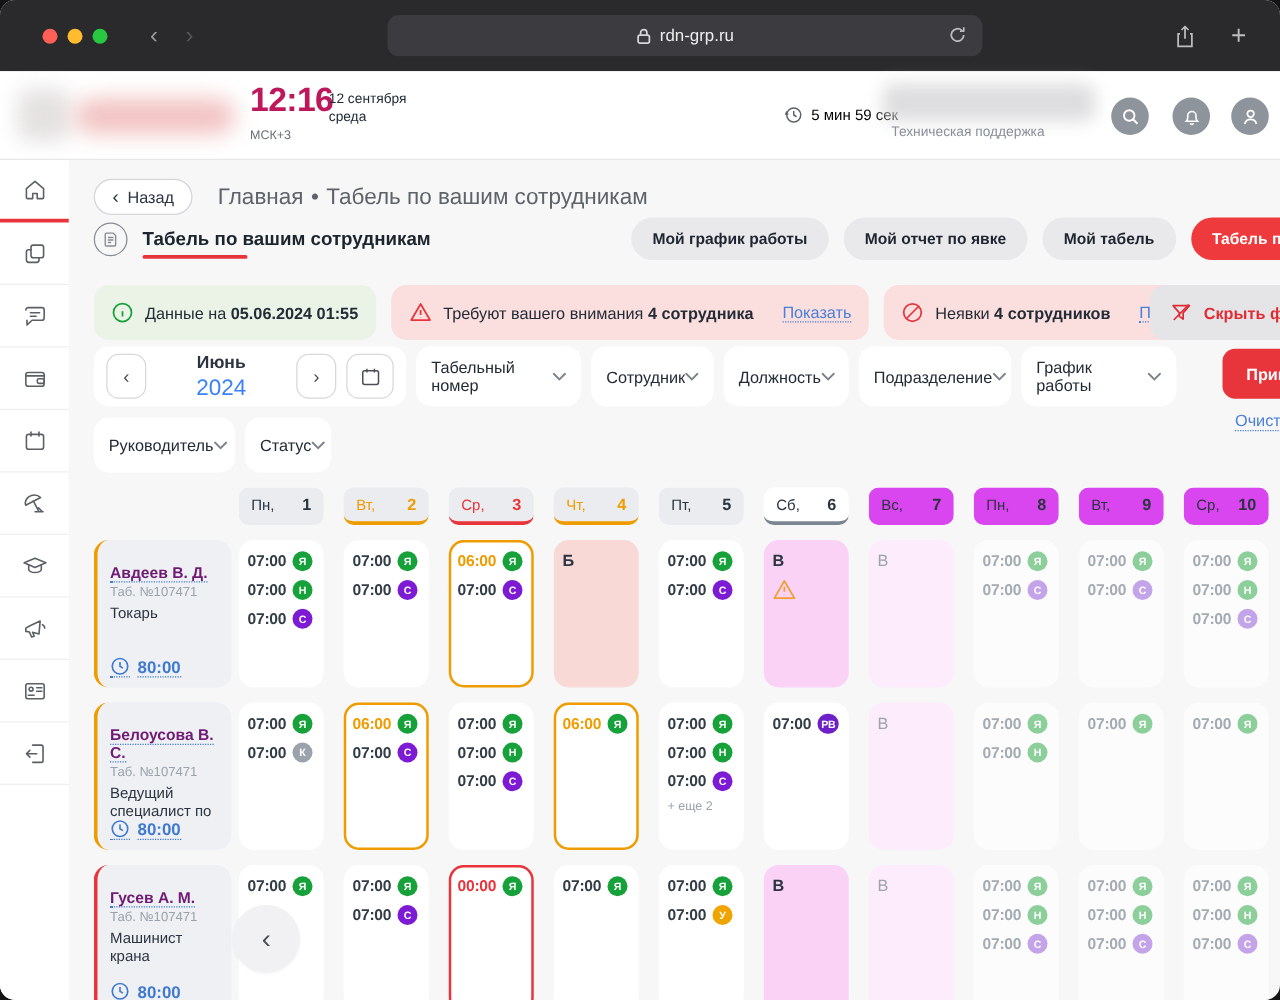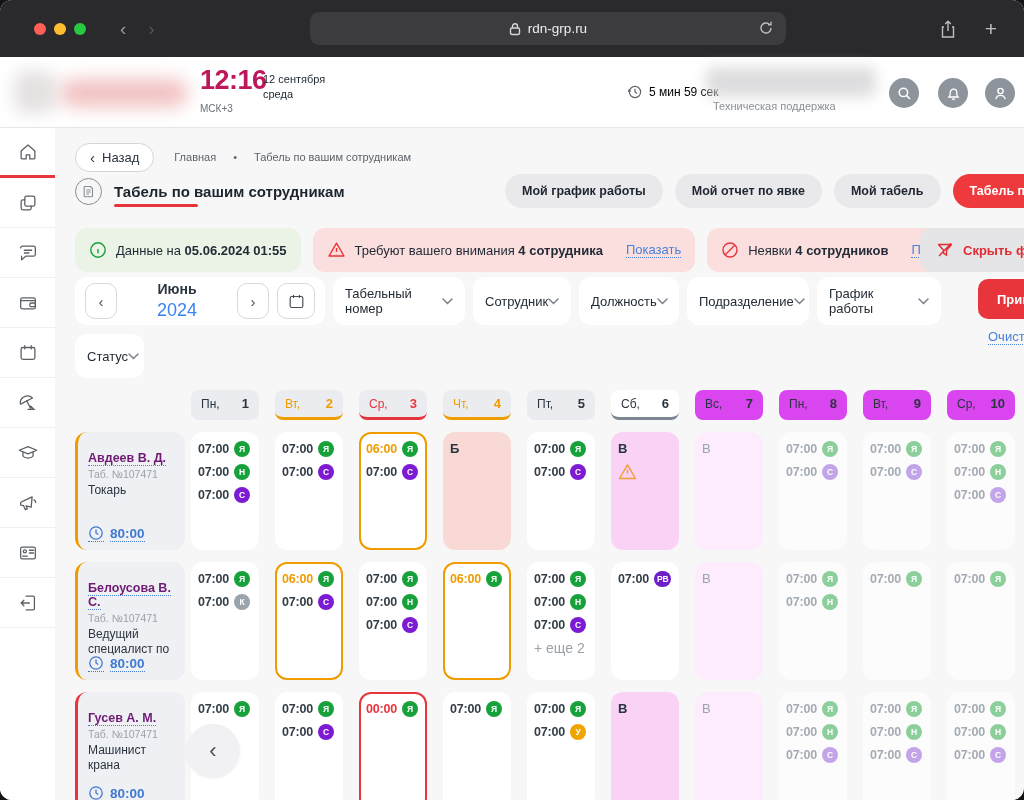--- a/index.html
+++ b/index.html
@@ -37,21 +37,21 @@
   .body-row{display:flex;height:672px;}
   .sidebar{width:55px;background:#fff;flex:0 0 55px;}
   .side-item{height:50px;display:flex;align-items:center;justify-content:center;border-bottom:1px solid #efeff2;cursor:pointer;}
   .side-item.active{border-bottom:3px solid #e8353c;}
   .main{flex:1;position:relative;padding-left:20px;overflow:visible;}
 
   
   .crumb-row{margin-top:14px;height:30px;display:flex;align-items:center;gap:20px;}
   .back-btn{height:29px;border:1px solid #d5d5d9;border-radius:16px;background:#fff;display:flex;align-items:center;gap:7px;padding:0 14px;font-size:13px;color:#2b3440;cursor:pointer;}
   .back-chevron{font-size:15px;color:#2b3440;}
-  .crumbs{display:flex;align-items:center;gap:17px;font-size:11px;color:#5d6369;}
+  .crumbs{display:flex;align-items:center;gap:6px;font-size:18px;color:#5d6369;}
 
   
   .title-row{position:relative;margin-top:2px;height:34px;display:flex;align-items:center;}
   .title-icon{width:27px;height:27px;border-radius:50%;border:1.4px solid #878c94;display:flex;align-items:center;justify-content:center;margin-right:12px;flex:0 0 27px;}
   .page-title{position:relative;font-size:15px;font-weight:700;color:#1c242e;}
   .title-underline{position:absolute;left:0;bottom:-7px;width:84px;height:2.5px;background:#e8353c;border-radius:2px;}
   .tabs{position:absolute;left:430px;top:0;display:flex;gap:12px;}
   .tab{height:34px;border-radius:17px;background:#e9e9ec;display:flex;align-items:center;padding:0 17px;font-size:12.5px;font-weight:600;color:#1f2530;white-space:nowrap;cursor:pointer;border:none;}
   .tab.active{background:#ee3a3c;color:#fff;}
 
@@ -105,21 +105,21 @@
   .day-cell.b-red{border:2px solid #e8353c;padding:7px 5px;}
   .day-cell.muted{background:#fcfcfd;}
   .shift-line{display:flex;align-items:center;gap:5px;margin-bottom:7px;font-size:12.5px;font-weight:700;color:#333d47;letter-spacing:-.2px;}
   .muted .shift-line{color:#a4abb3;}
   .t-orange{color:#ef9c00;}
   .t-red{color:#e8353c;}
   .badge{min-width:16px;height:16px;border-radius:8px;color:#fff;font-size:8.5px;font-weight:700;display:inline-flex;align-items:center;justify-content:center;padding:0 3px;}
   .b-green{background:#17a13a}.b-purple{background:#7c1bd3}.b-violet{background:#6d1fc8}
   .b-gray{background:#9aa2ab}.b-amber{background:#f0a400}
   .muted .b-green{background:#8ccf9b}.muted .b-purple,.muted .b-violet{background:#c3a4e9}
-  .extra-note{font-size:14px;color:#9aa2ab;margin-top:2px;}
+  .extra-note{font-size:10px;color:#9aa2ab;margin-top:2px;}
   .cell-letter{font-size:13px;font-weight:600;color:#2b3440;}
   .lc-sick{background:#f8d9d6;}
   .lc-dayoff{background:#f9d2f6;}
   .lc-dayoff-muted{background:#fdedfc;}
   .lc-dayoff-muted .cell-letter{color:#9aa2ab;font-weight:500;}
   .cell-warn{margin-top:7px;}
 
   .scroll-left{position:absolute;left:111px;top:334px;width:54px;height:54px;border-radius:50%;background:#f1f1f3;border:none;display:flex;align-items:center;justify-content:center;color:#4a4f55;font-size:22px;z-index:1;cursor:pointer;box-shadow:0 1px 3px rgba(0,0,0,.05);}
 </style>
 </head>
@@ -427,20 +427,28 @@
               <svg width="11" height="7" viewBox="0 0 11 7" fill="none" stroke="#7c838b" stroke-width="1.5" stroke-linecap="round">
                 <path d="m1 1 4.5 4.5L10 1"></path>
               </svg>
             </span>
           </div>
           <button class="apply-btn">Применить</button>
         <span class="clear-link">Очистить</span>
       </div>
 
       <div class="filter-row2" id="filter-row2">
+          <div class="dd dd2" style="width: 113px; flex: 0 0 113px;">
+            <span>Руководитель</span>
+    <span class="icn">
+              <svg width="11" height="7" viewBox="0 0 11 7" fill="none" stroke="#7c838b" stroke-width="1.5" stroke-linecap="round">
+                <path d="m1 1 4.5 4.5L10 1"></path>
+              </svg>
+            </span>
+          </div>
           <div class="dd dd2" style="width: 69px; flex: 0 0 69px;">
             <span>Статус</span>
     <span class="icn">
               <svg width="11" height="7" viewBox="0 0 11 7" fill="none" stroke="#7c838b" stroke-width="1.5" stroke-linecap="round">
                 <path d="m1 1 4.5 4.5L10 1"></path>
               </svg>
             </span>
           </div>
         </div>
 

